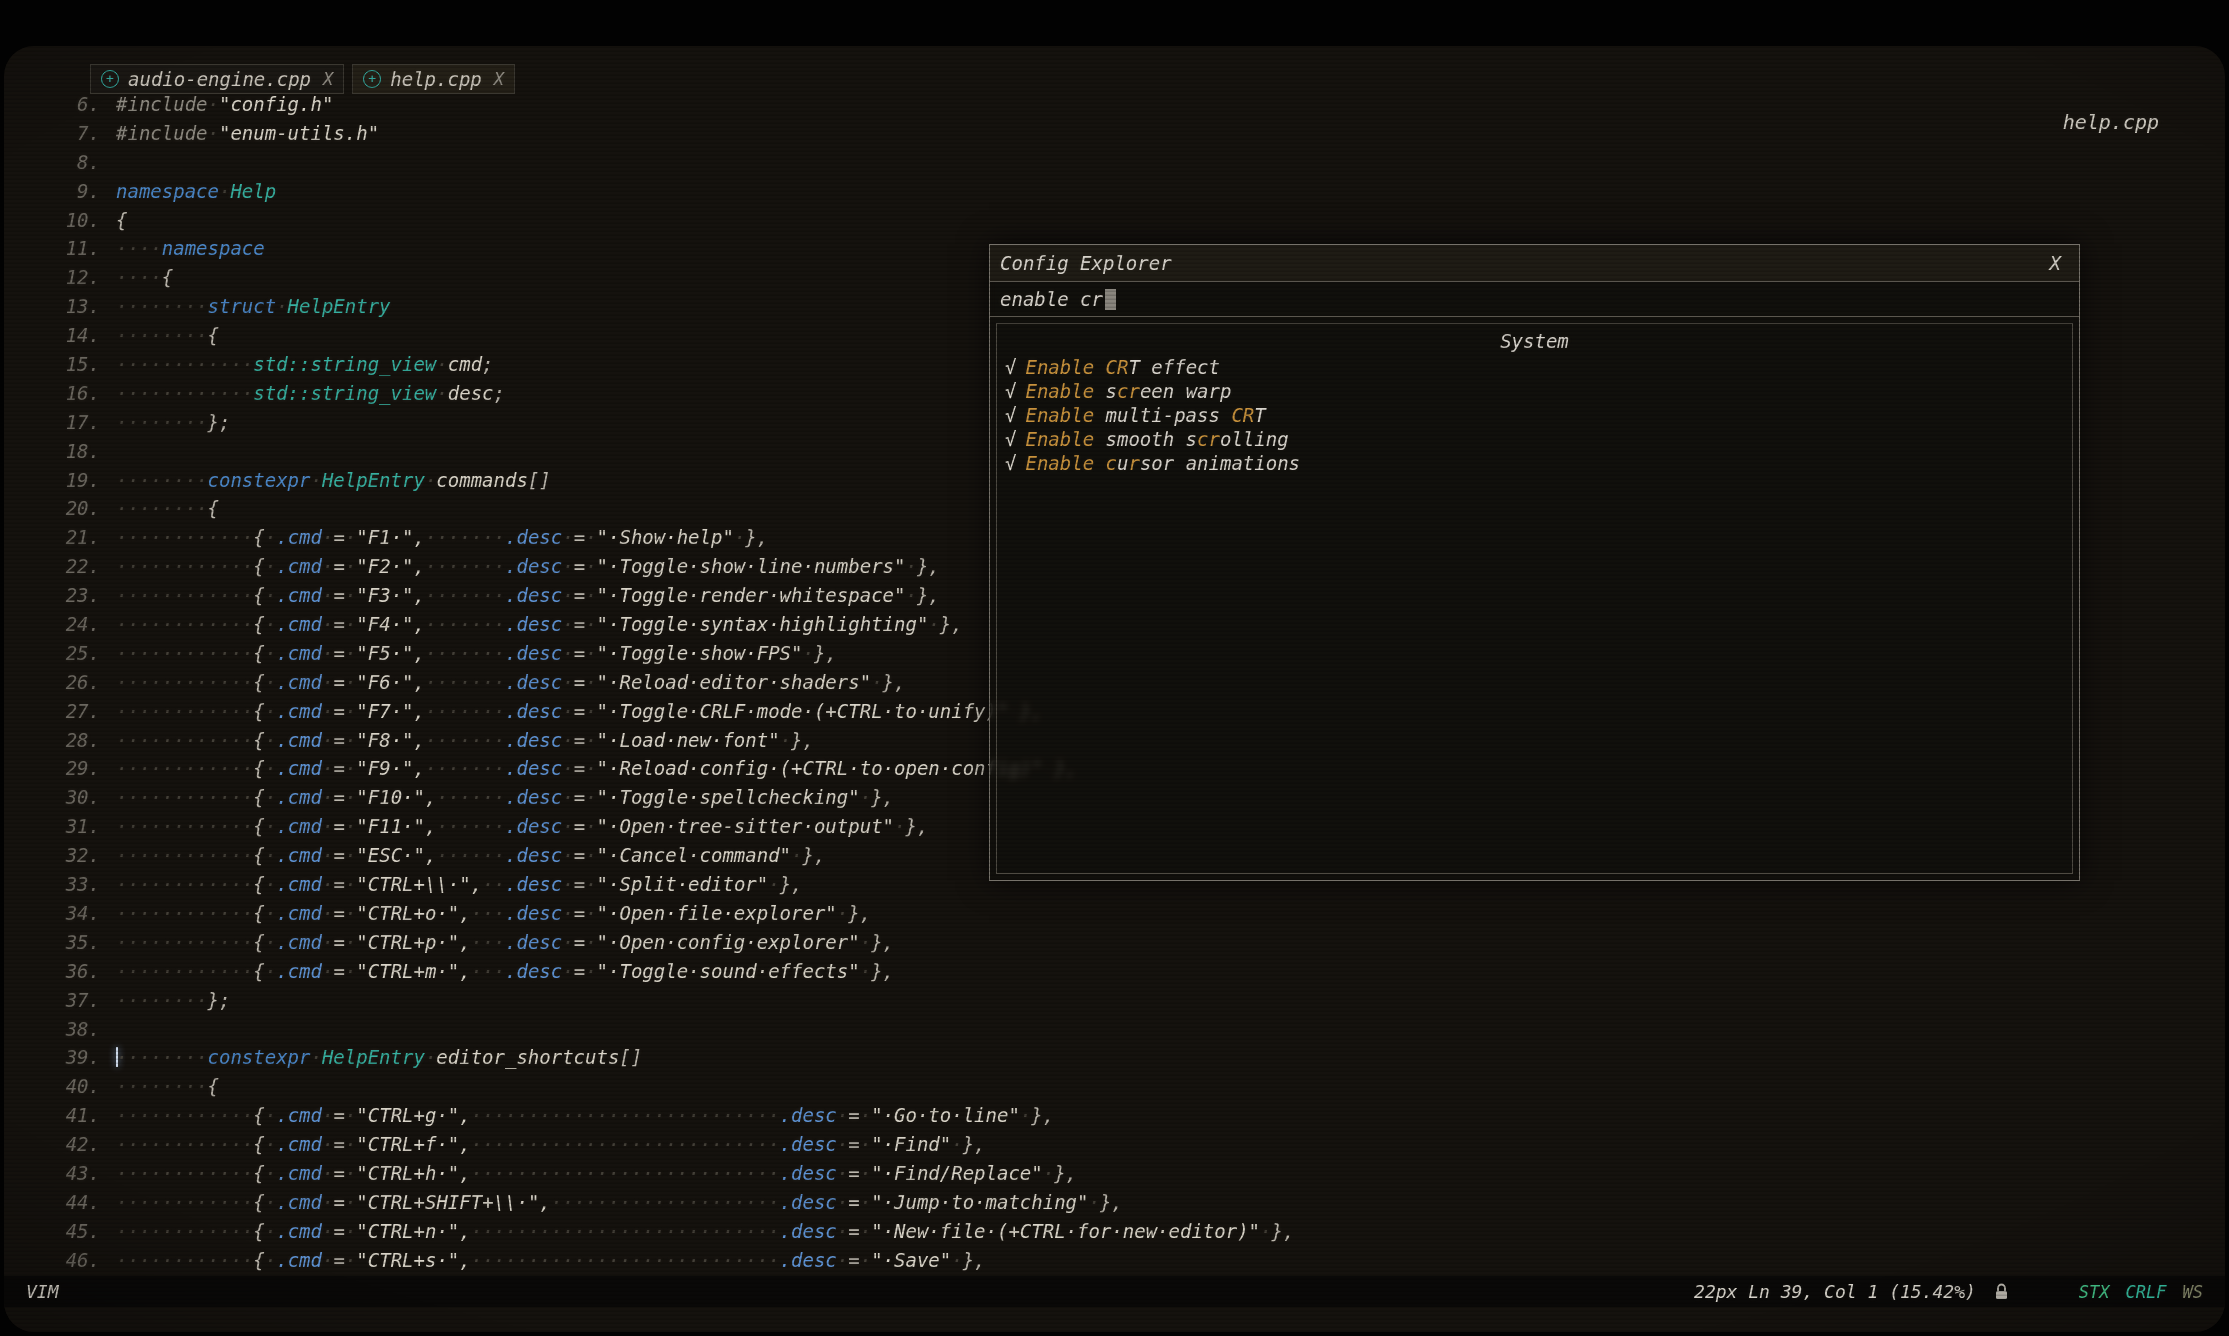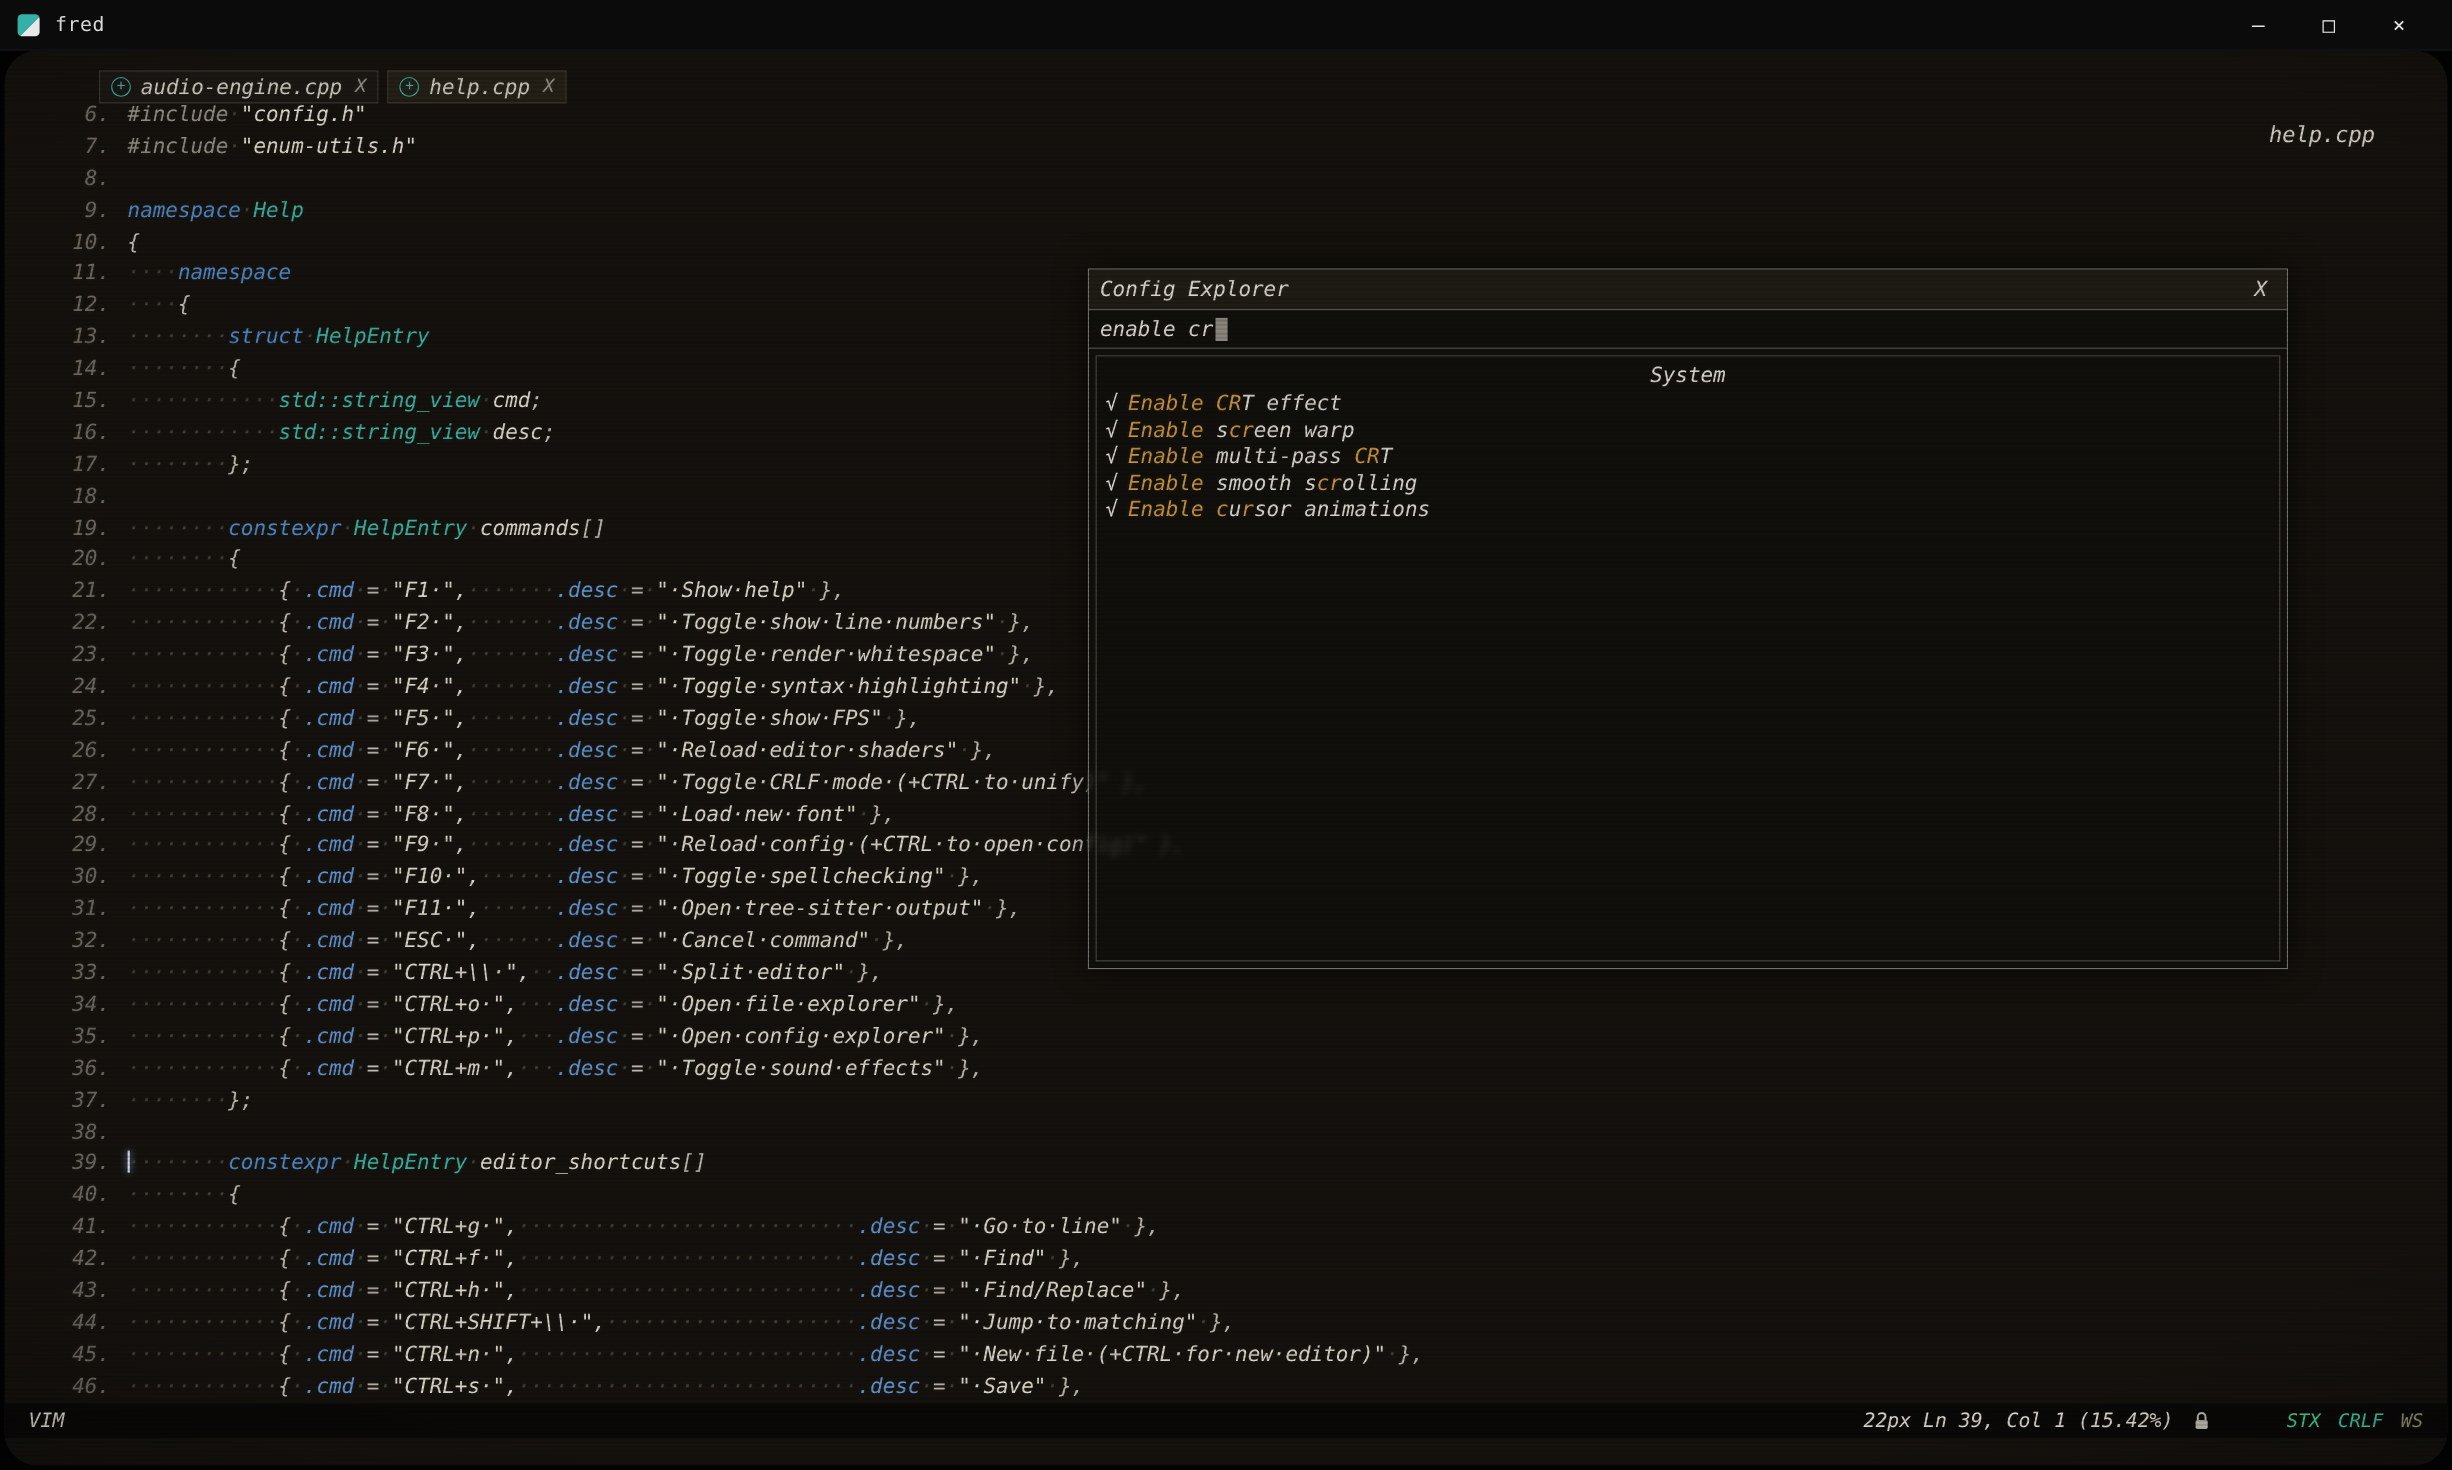--- a/index.html
+++ b/index.html
@@ -80,29 +80,20 @@
       repeating-linear-gradient(0deg, rgba(0,0,0,0.16) 0px, rgba(0,0,0,0.16) 1px,
                                  rgba(0,0,0,0) 2px, rgba(0,0,0,0) 4px),
       radial-gradient(ellipse 115% 105% at 50% 46%, rgba(0,0,0,0) 56%,
                       rgba(0,0,0,0.38) 80%, rgba(0,0,0,0.92) 100%);}
 </style>
 </head>
 <body>
 
 <div class="window">
 
-  <div class="titlebar">
-    <span class="app-icon"></span>
-    <span class="tb-title">fred</span>
-    <div class="win-controls">
-      <span>–</span>
-      <span>□</span>
-      <span>×</span>
-    </div>
-  </div>
 
   <div class="screen">
 
     <div class="code-area">
         <div class="line"><span class="ln">6.</span><span class="tk-pre">#include</span><span class="tk-w">·</span><span class="tk-s">"config.h"</span></div>
         <div class="line"><span class="ln">7.</span><span class="tk-pre">#include</span><span class="tk-w">·</span><span class="tk-s">"enum-utils.h"</span></div>
         <div class="line"><span class="ln">8.</span></div>
         <div class="line"><span class="ln">9.</span><span class="tk-k">namespace</span><span class="tk-w">·</span><span class="tk-t">Help</span></div>
         <div class="line"><span class="ln">10.</span><span class="tk-p">{</span></div>
         <div class="line"><span class="ln">11.</span><span class="tk-w">····</span><span class="tk-k">namespace</span></div>

